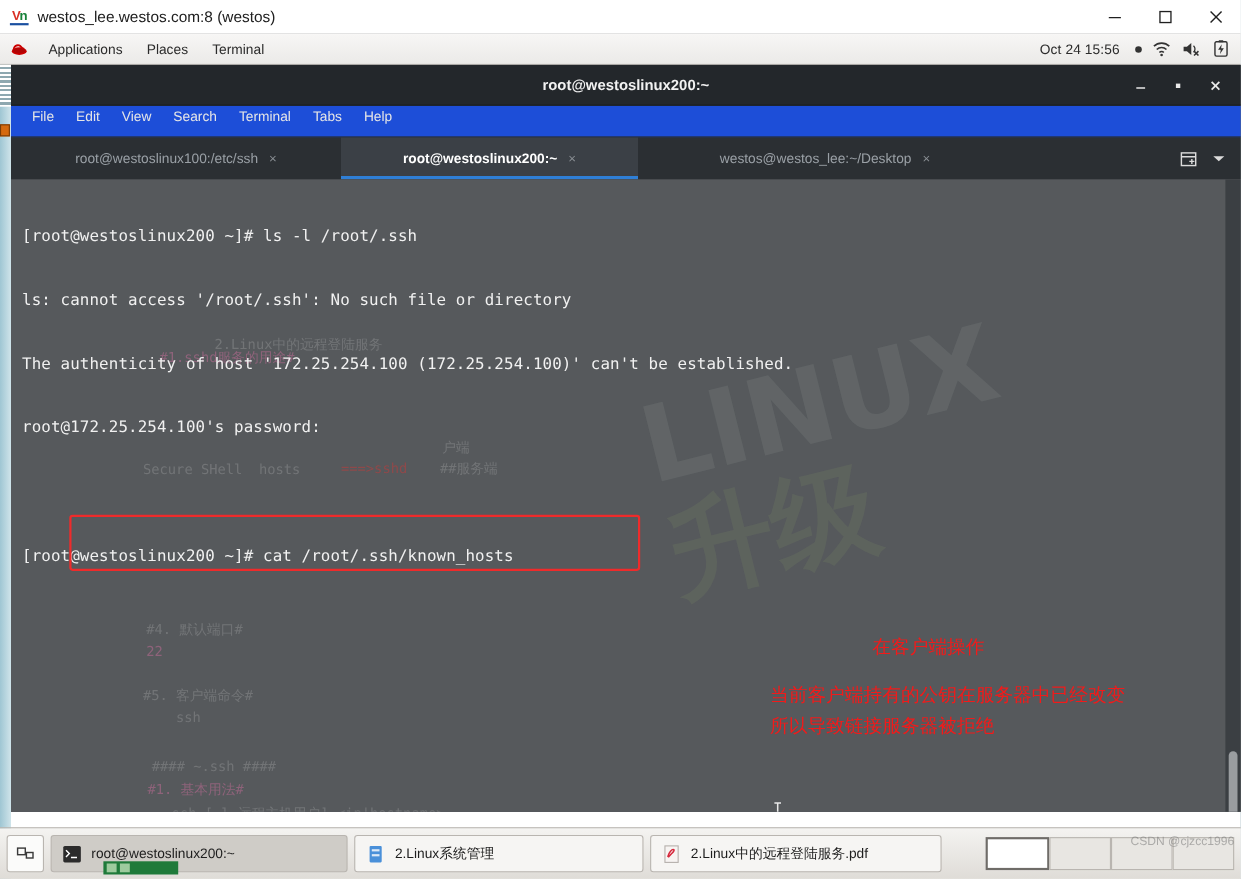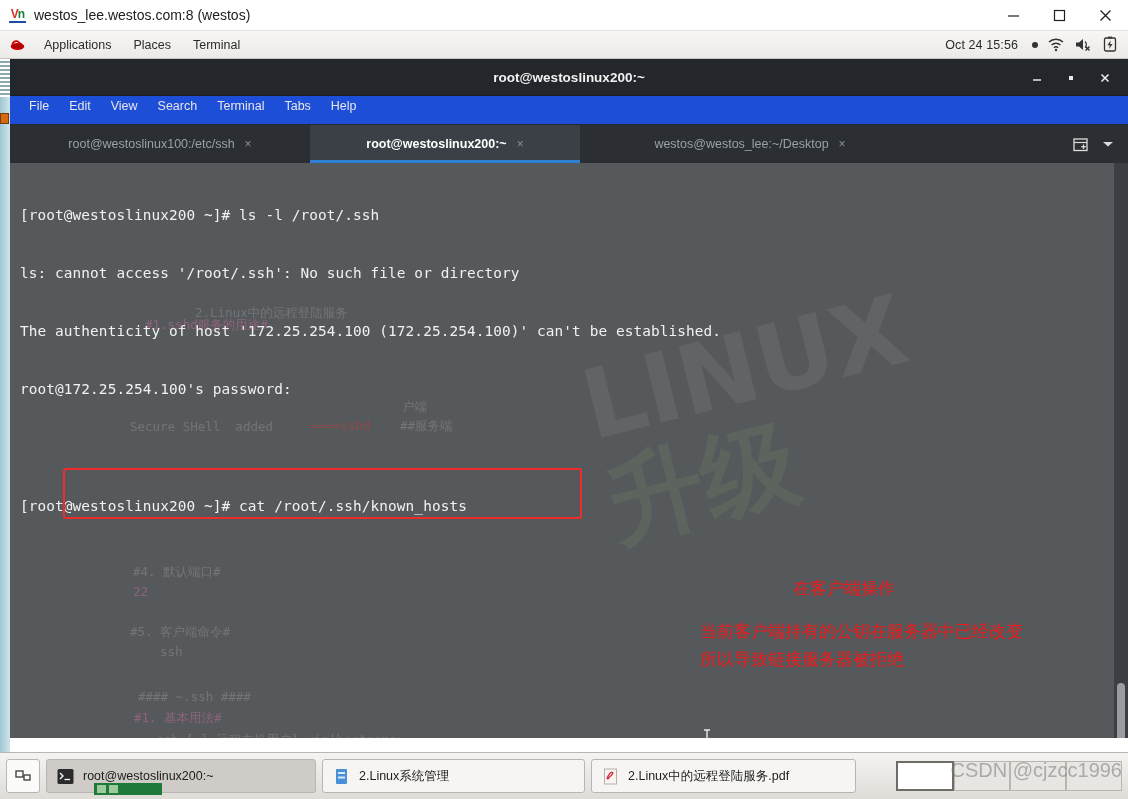--- a/index.html
+++ b/index.html
@@ -174,21 +174,21 @@
   }
   .task-btn.active { background:#cfccc7; }
   #task-terminal { width:270px; }
   #task-doc { width:263px; }
   #task-pdf { width:265px; }
   #tray-area { margin-left:auto; display:flex; align-items:center; gap:0; position:relative; }
   .tray-slot { width:56px; height:30px; border:1px solid #b9b5b0; background:#e8e6e2; }
   .tray-slot.first { background:#ffffff; border:2px solid #6f6c68; width:58px; height:30px; }
   #csdn-wm {
     position:absolute; right:6px; top:6px; z-index:9;
-    font-size:20px; color:rgba(120,120,120,.55);
+    font-size:11px; color:rgba(120,120,120,.55);
     font-family:"Liberation Sans",sans-serif; white-space:nowrap;
   }
   
   #green-bit {
     position:absolute; left:94px; bottom:4px; width:68px; height:12px;
     background:#1f7a3a; z-index:8;
     display:flex; align-items:center; gap:3px; padding-left:3px;
   }
   #green-bit i { width:9px;height:8px;background:#9ecb9e;display:block; }
 </style>
@@ -323,21 +323,21 @@
     <div id="term-screen">
 
       <div id="ghost-wm">
         <div>LINUX</div>
         <div class="g2">升级</div>
       </div>
 
       <div id="pdf-layer">
         <div style="left:185px;top:142px">2.Linux中的远程登陆服务</div>
         <div class="pdfpink" style="left:135px;top:154px">#1.sshd服务的用途#</div>
-        <div style="left:120px;top:256px">Secure SHell  added</div>
+        <div style="left:120px;top:256px">Secure SHell  hosts</div>
         <div class="pdfred" style="left:300px;top:255px">===&gt;sshd</div>
         <div style="left:390px;top:255px">##服务端</div>
         <div style="left:392px;top:236px">户端</div>
         <div style="left:123px;top:401px">#4. 默认端口#</div>
         <div class="pdfpink" style="left:123px;top:421px">22</div>
         <div style="left:120px;top:461px">#5. 客户端命令#</div>
         <div style="left:150px;top:481px">ssh</div>
         <div style="left:128px;top:526px">#### ~.ssh ####</div>
         <div class="pdfpink" style="left:124px;top:547px">#1. 基本用法#</div>
         <div style="left:146px;top:569px">ssh [-l 远程主机用户] &lt;ip|hostname&gt;</div>

